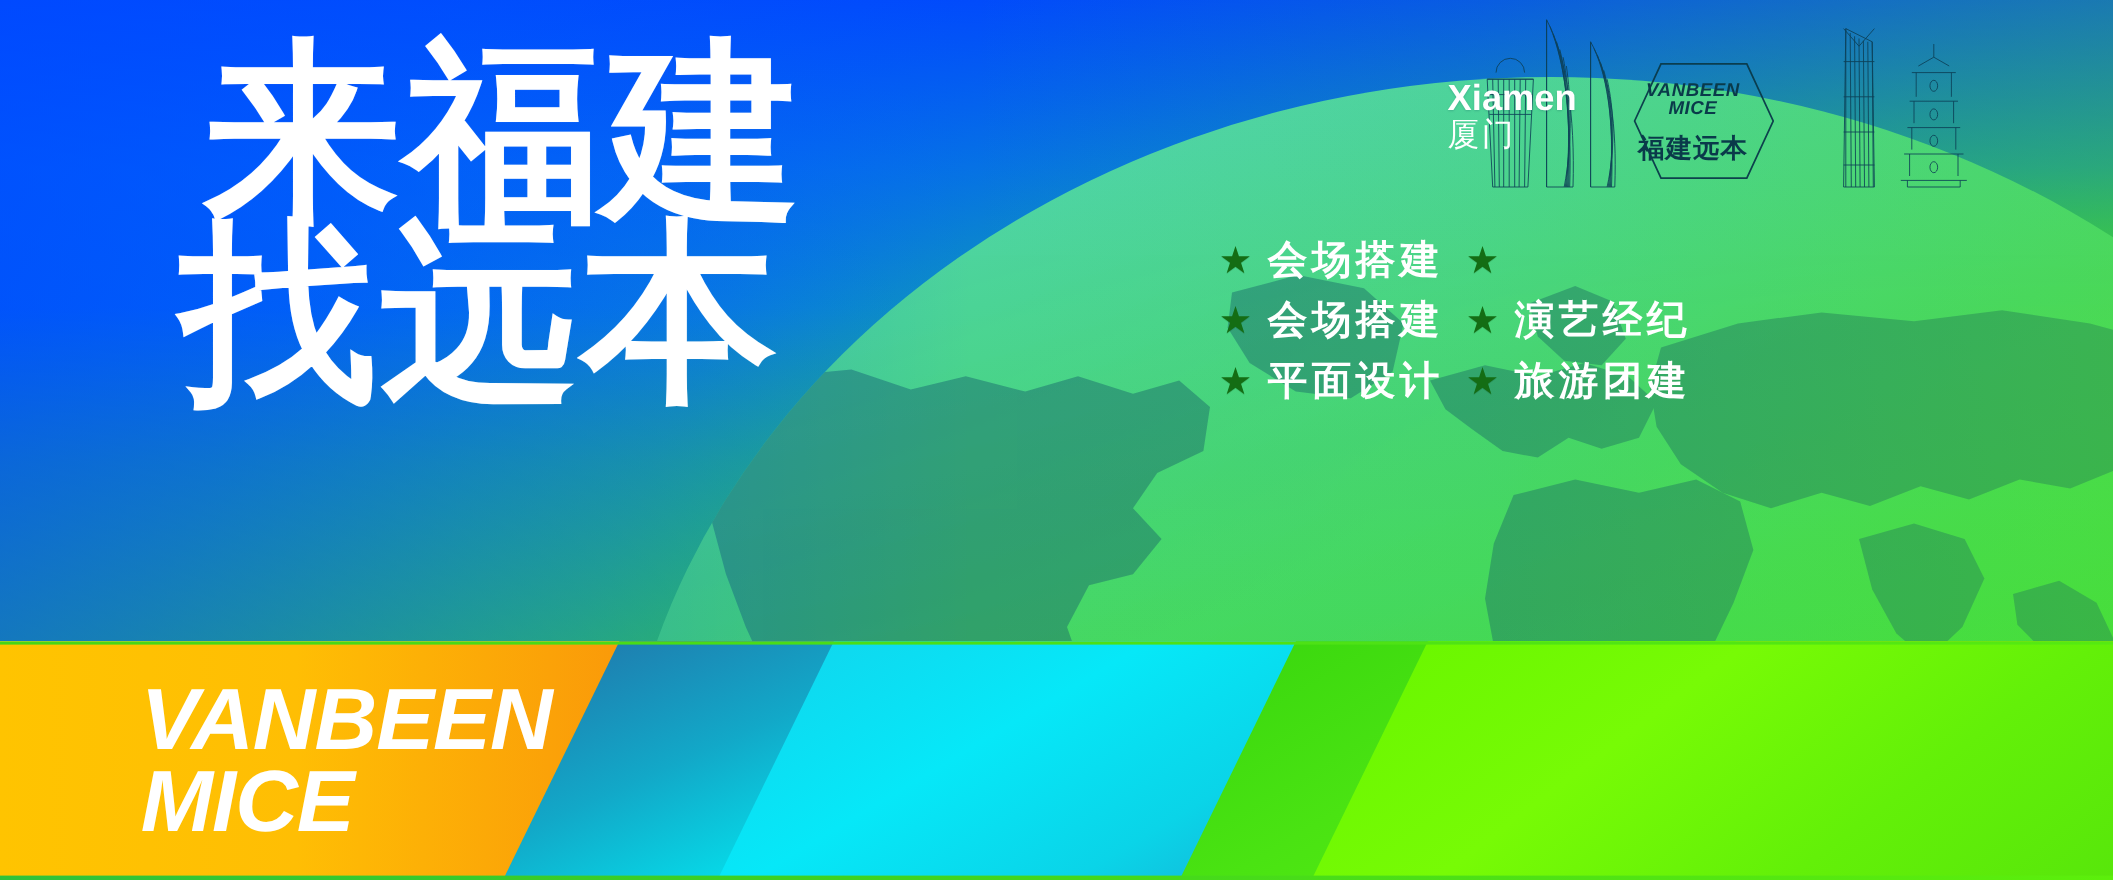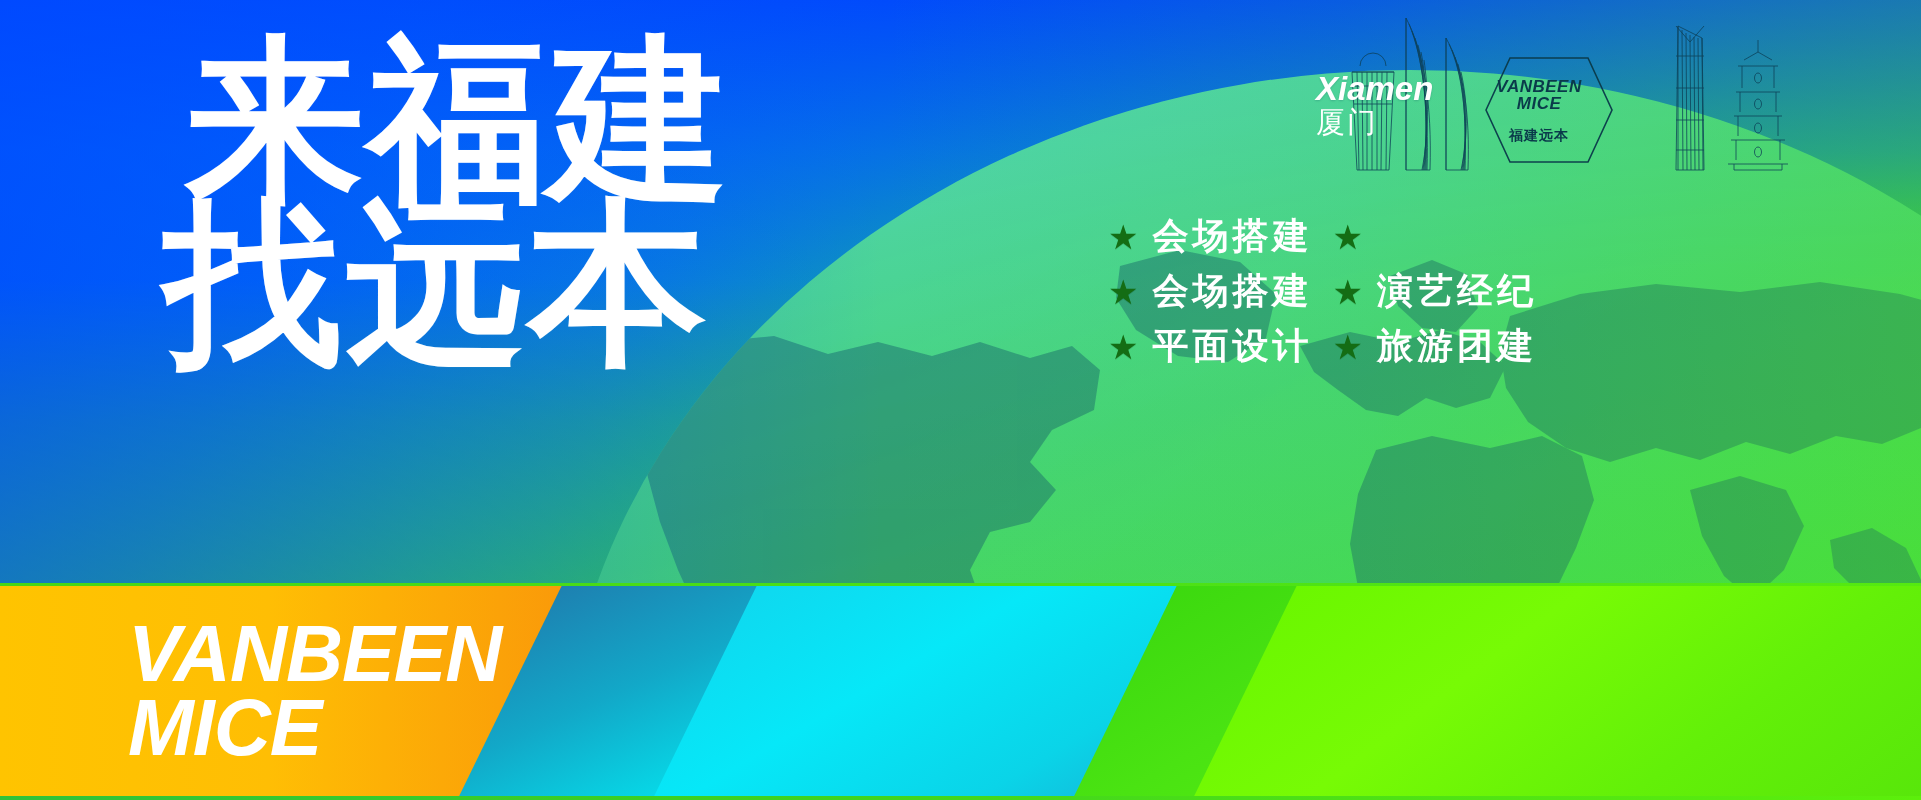--- a/index.html
+++ b/index.html
@@ -137,21 +137,20 @@
     overflow:visible;
   }
   .city{
     position:absolute;
     color:#ffffff;
     line-height:1.0;
   }
   .city-name{
     font-size:33px;
     font-weight:700;
-    font-style:italic;
     letter-spacing:0px;
     white-space:nowrap;
     text-shadow:0 1px 2px rgba(0,40,80,0.18);
   }
   .city-cn{
     font-size:29px;
     font-weight:400;
     letter-spacing:2px;
     margin-top:3px;
     white-space:nowrap;
@@ -177,21 +176,21 @@
     line-height:1.0;
   }
   .hex-en{
     font-size:17px;
     font-weight:700;
     font-style:italic;
     letter-spacing:0.5px;
     text-align:center;
   }
   .hex-cn{
-    font-size:14px;
+    font-size:24px;
     font-weight:700;
     letter-spacing:1px;
     margin-top:16px;
     font-family:"DejaVu Sans","Liberation Sans",sans-serif;
   }
 
   
   .bottom-bar{
     position:absolute;
     left:0; top:583px;

